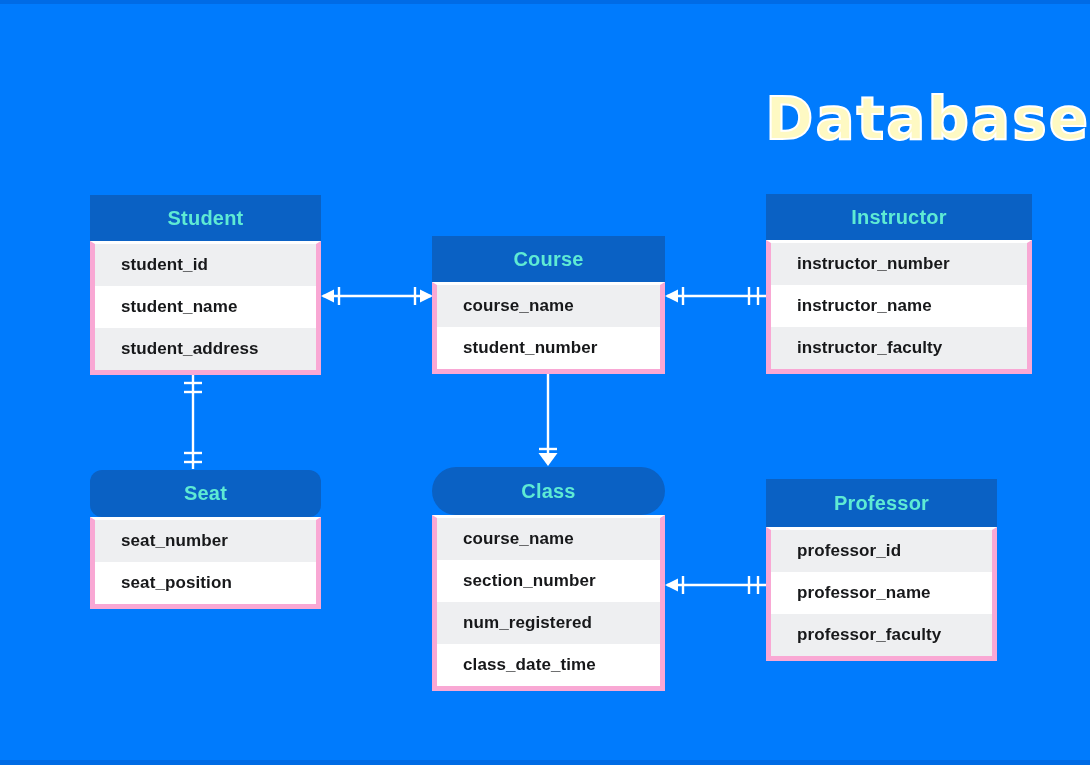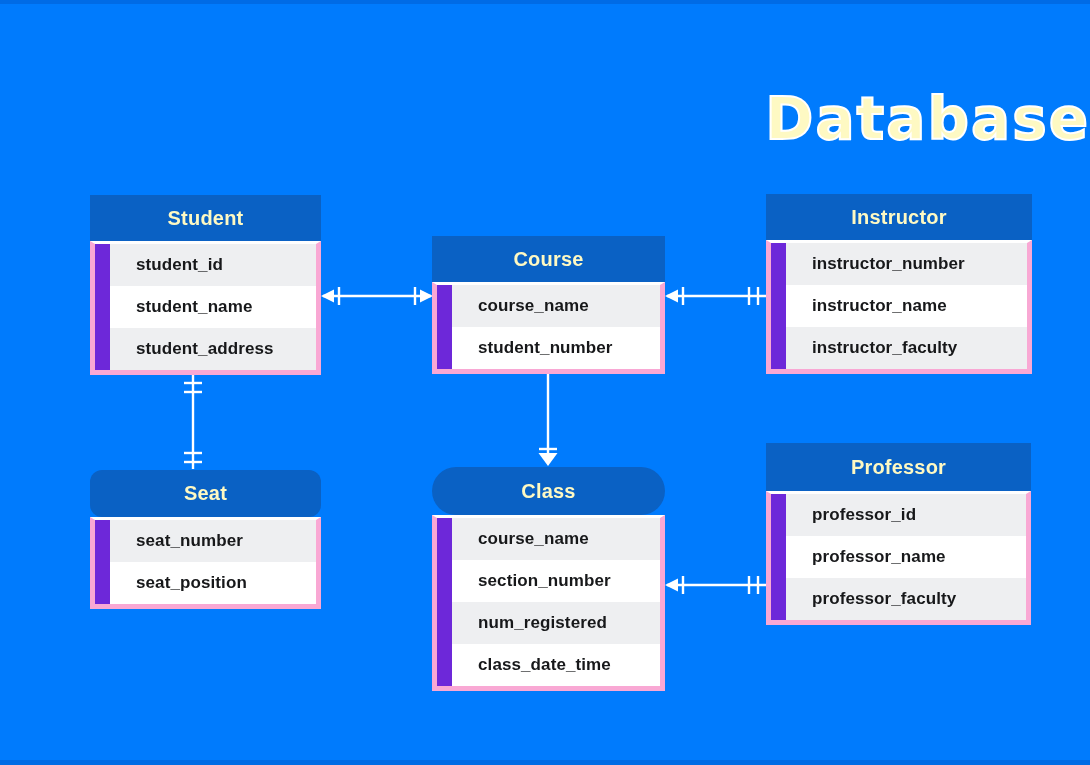--- a/index.html
+++ b/index.html
@@ -16,24 +16,24 @@
     position:absolute;top:46px;left:0;width:1090px;
     text-align:right;color:#fef9c3;
     font-family:"DejaVu Sans","Liberation Sans",sans-serif;
     font-size:58px;font-weight:800;letter-spacing:2px;
     -webkit-text-stroke:2px #ffffff;
   }
 
   .etable{position:absolute;}
   .thead{
     height:46px;display:flex;align-items:center;justify-content:center;
-    background:#0A61C4;color:#fef9c3;
+    background:#0A61C4;color:#5eead4;
     font-size:20px;font-weight:700;letter-spacing:.2px;
   }
-  .tbody{border:5px solid #f9a8d4;border-top:3px solid #ffffff;background:#6d28d9;padding-left:15px;}
+  .tbody{border:5px solid #f9a8d4;border-top:3px solid #ffffff;background:#d946ef;}
   .frow{
     height:42px;display:flex;align-items:center;
     padding-left:26px;
     color:#17181A;font-size:17px;font-weight:600;letter-spacing:.1px;
     background:#ffffff;
   }
   .frow.alt{background:#EEEFF1;}
 
   #connector-layer{position:absolute;left:0;top:0;}
   #connector-layer line{stroke:#ffffff;stroke-width:2.4;}
@@ -127,20 +127,20 @@
 <div class="etable" style="left:432px;top:467px;width:233px;">
   <div class="thead" style="height:48px;border-radius:24px;">Class</div>
   <div class="tbody">
     <div class="frow alt">course_name</div>
     <div class="frow">section_number</div>
     <div class="frow alt">num_registered</div>
     <div class="frow">class_date_time</div>
   </div>
 </div>
 
-<div class="etable" style="left:766px;top:443px;width:265px;">
+<div class="etable" style="left:766px;top:479px;width:231px;">
   <div class="thead" style="height:48px;">Professor</div>
   <div class="tbody">
     <div class="frow alt">professor_id</div>
     <div class="frow">professor_name</div>
     <div class="frow alt">professor_faculty</div>
   </div>
 </div>
 
 </body></html>

